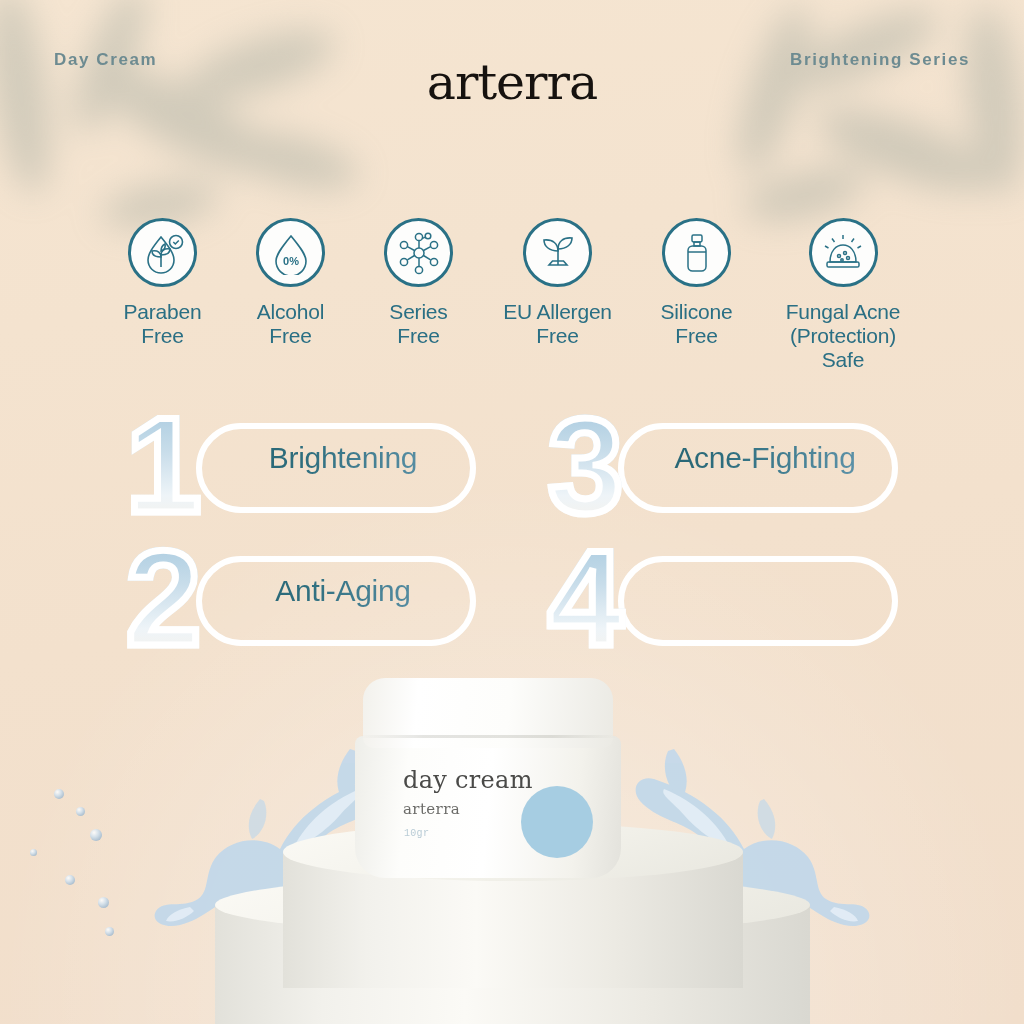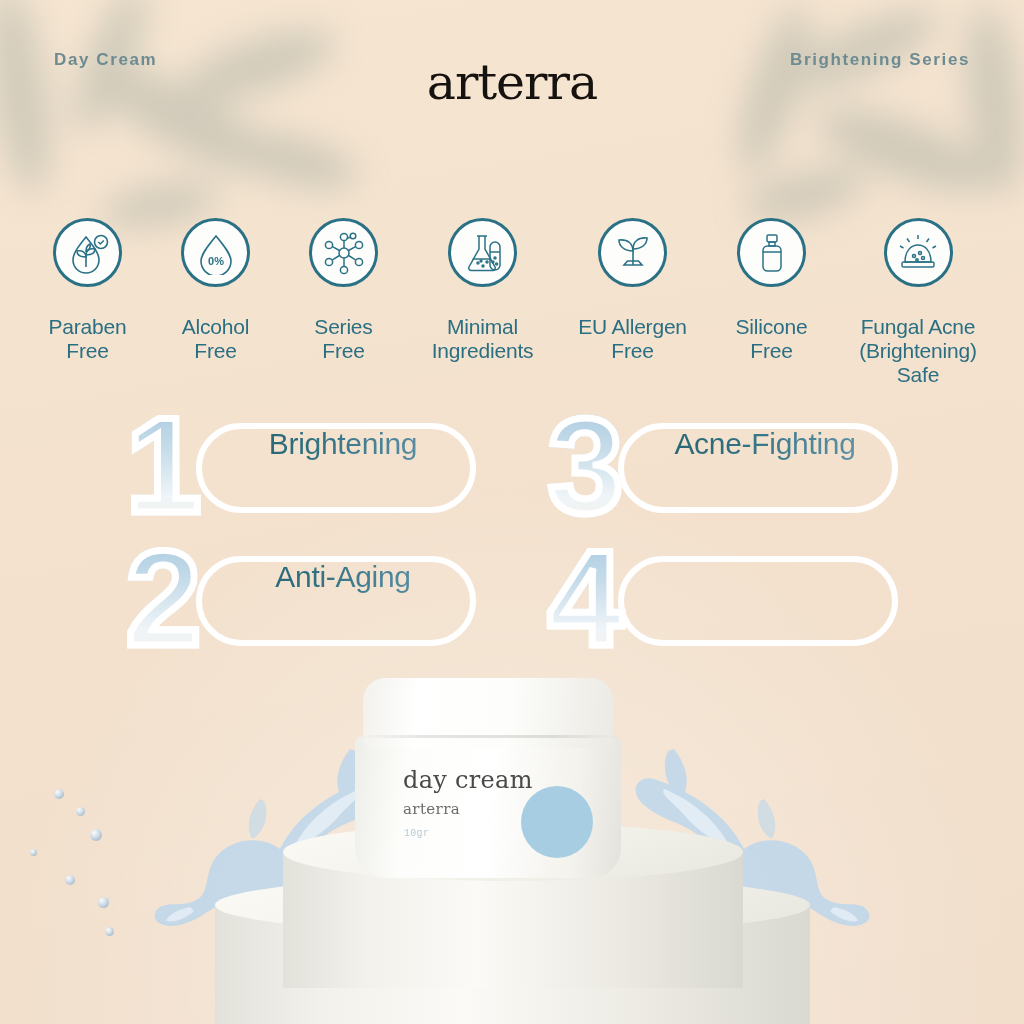--- a/index.html
+++ b/index.html
@@ -28,41 +28,41 @@
   .logo-word{font-family:"DejaVu Serif",serif;font-size:49px;color:#16120f;
     font-weight:400;letter-spacing:-1px;line-height:1;position:relative;display:inline-block;}
 
   
   .claims{position:absolute;top:218px;left:0;width:1024px;
     display:flex;justify-content:center;align-items:flex-start;}
   .claim{width:128px;display:flex;flex-direction:column;align-items:center;}
   .claim-circle{width:69px;height:69px;border-radius:50%;
     background:#fdfdfc;border:3px solid #2a7186;
     display:flex;align-items:center;justify-content:center;box-sizing:border-box;}
-  .claim-label{margin-top:28px;text-align:center;font-size:21px;line-height:1.14;
+  .claim-label{margin-top:13px;text-align:center;font-size:21px;line-height:1.14;
     color:#2a6f84;font-weight:400;letter-spacing:-.2px;white-space:pre-line;}
   .claim.w-wide{width:150px;}
   .claim.w-xwide{width:165px;}
 
   
   .benefits{position:absolute;top:408px;left:0;width:1024px;height:270px;}
   .brow{position:absolute;left:0;width:1024px;height:120px;display:flex;justify-content:center;gap:72px;}
   .brow.r1{top:0;}
   .brow.r2{top:133px;}
   .bitem{position:relative;width:350px;height:118px;}
   .pill{position:absolute;left:70px;top:15px;width:280px;height:90px;
     border:6px solid #ffffff;border-radius:46px;box-sizing:border-box;}
   .bnum{position:absolute;left:0;top:-6px;width:140px;height:130px;
     font-size:135px;font-weight:bold;line-height:128px;text-align:left;
     font-family:"Liberation Sans",sans-serif;
     -webkit-text-stroke:7px #ffffff;paint-order:stroke fill;
     background:linear-gradient(180deg,#a8cadf 0%,#c8ddea 38%,#eef4f8 72%,#f7f2ea 100%);
     -webkit-background-clip:text;background-clip:text;color:transparent;
     letter-spacing:-6px;}
-  .blabel{position:absolute;left:92px;top:1px;width:250px;height:70px;
+  .blabel{position:absolute;left:92px;top:15px;width:250px;height:70px;
     display:flex;align-items:center;justify-content:center;
     font-size:30px;font-weight:400;letter-spacing:-.3px;
     background:linear-gradient(100deg,#24616f 0%,#2e6e7e 35%,#6a9cb4 100%);
     -webkit-background-clip:text;background-clip:text;color:transparent;}
 
   
   .scene{position:absolute;left:0;bottom:0;width:1024px;height:345px;}
   .podium-b{position:absolute;left:215px;bottom:-52px;width:595px;height:200px;}
   .podium-t{position:absolute;left:283px;bottom:36px;width:460px;height:165px;}
   .cyl-top{position:absolute;left:0;top:0;width:100%;height:58px;border-radius:50%;
@@ -173,39 +173,20 @@
           <circle cx="32" cy="6" r="2.8"></circle>
           <path d="M23 18V11 M27.5 20.5 L34.6 16.6 M27.5 25.5 L34.6 29.8
                    M23 28v8 M18.5 25.5 L11.4 29.8 M18.5 20.5 L11.4 16.6
                    M25.8 8.6 L29.4 7.1"></path>
         </svg>
       </div>
       <div class="claim-label">Series
 Free</div>
     </div>
 
-    <div class="claim w-wide">
-      <div class="claim-circle">
-        <svg width="44" height="44" viewBox="0 0 44 44" fill="none" stroke="#2a7186" stroke-width="1.5">
-          <path d="M16 5h10 M18 5v13 L8 36a2.5 2.5 0 0 0 2.2 3.6h21.6A2.5 2.5 0 0 0 34 36L24 18V5"></path>
-          <path d="M11.6 28h18.8"></path>
-          <circle cx="17" cy="32" r="1"></circle>
-            <circle cx="22" cy="35" r="1"></circle>
-          <circle cx="26" cy="31" r="1"></circle>
-            <circle cx="20" cy="30" r=".9"></circle>
-          <rect x="29" y="11" width="10" height="28" rx="5"></rect>
-          <path d="M29 21h10"></path>
-          <circle cx="34" cy="27" r="1"></circle>
-            <circle cx="35.6" cy="33" r="1"></circle>
-          <circle cx="32" cy="31" r=".9"></circle>
-        </svg>
-      </div>
-      <div class="claim-label">Minimal
-Ingredients</div>
-    </div>
 
     <div class="claim w-wide">
       <div class="claim-circle">
         <svg width="44" height="44" viewBox="0 0 44 44" fill="none" stroke="#2a7186" stroke-width="1.6">
           <path d="M22 34V16"></path>
           <path d="M22 20 C13 20 8 15 8 9 c9-1 14 4 14 11z"></path>
           <path d="M22 18 C31 18 36 13 36 7 c-9-1-14 4-14 11z"></path>
           <path d="M13 34h18 l-3.5-4h-11z"></path>
         </svg>
       </div>
@@ -233,21 +214,21 @@
           <rect x="7" y="32" width="32" height="5" rx="1.6"></rect>
           <path d="M23 9v-4 M14.5 12 L12 8.5 M31.5 12 L34 8.5
                    M8.5 18 L5 16 M37.5 18 L41 16"></path>
           <circle cx="19" cy="26" r="1.5"></circle>
             <circle cx="25" cy="23" r="1.5"></circle>
           <circle cx="28" cy="28" r="1.5"></circle>
             <circle cx="22" cy="30" r="1.2"></circle>
         </svg>
       </div>
       <div class="claim-label">Fungal Acne
-(Brightening)
+(Protection)
 Safe</div>
     </div>
 
   </div>
 
   <div class="benefits">
 
     <div class="brow r1">
       <div class="bitem">
         <div class="pill"></div>

